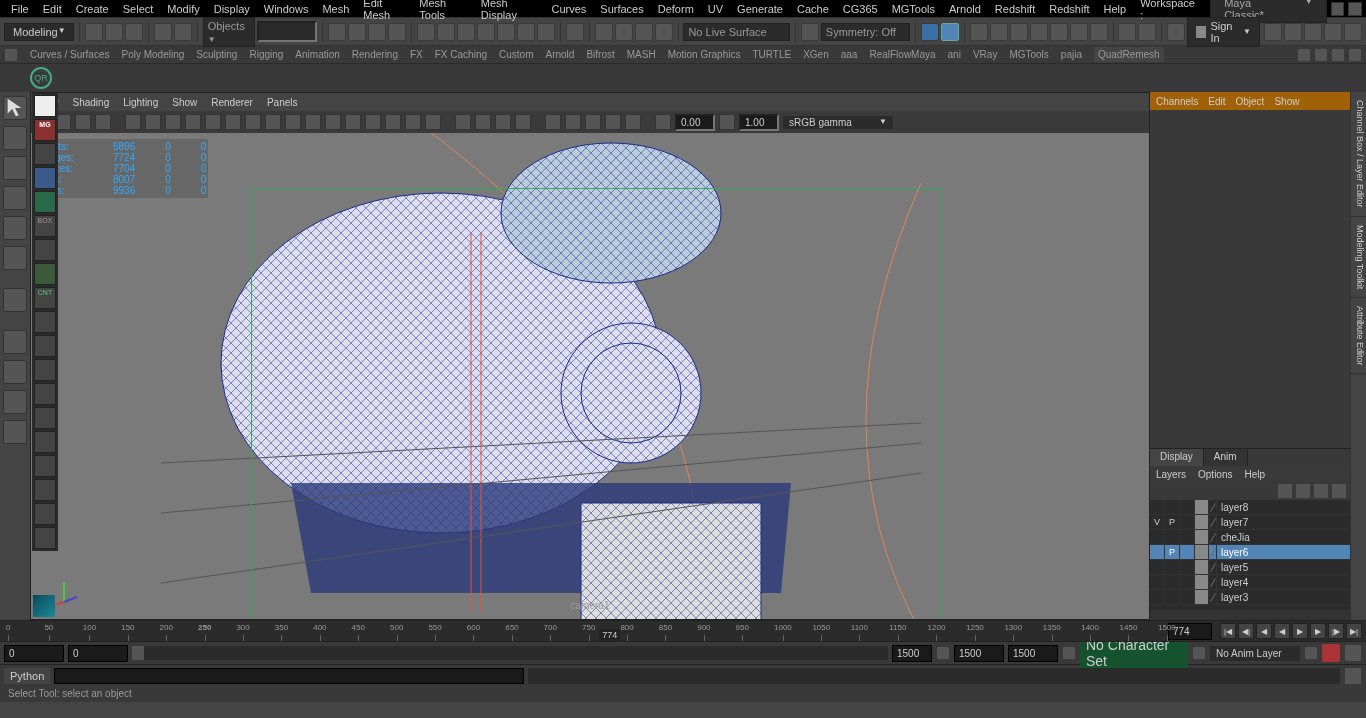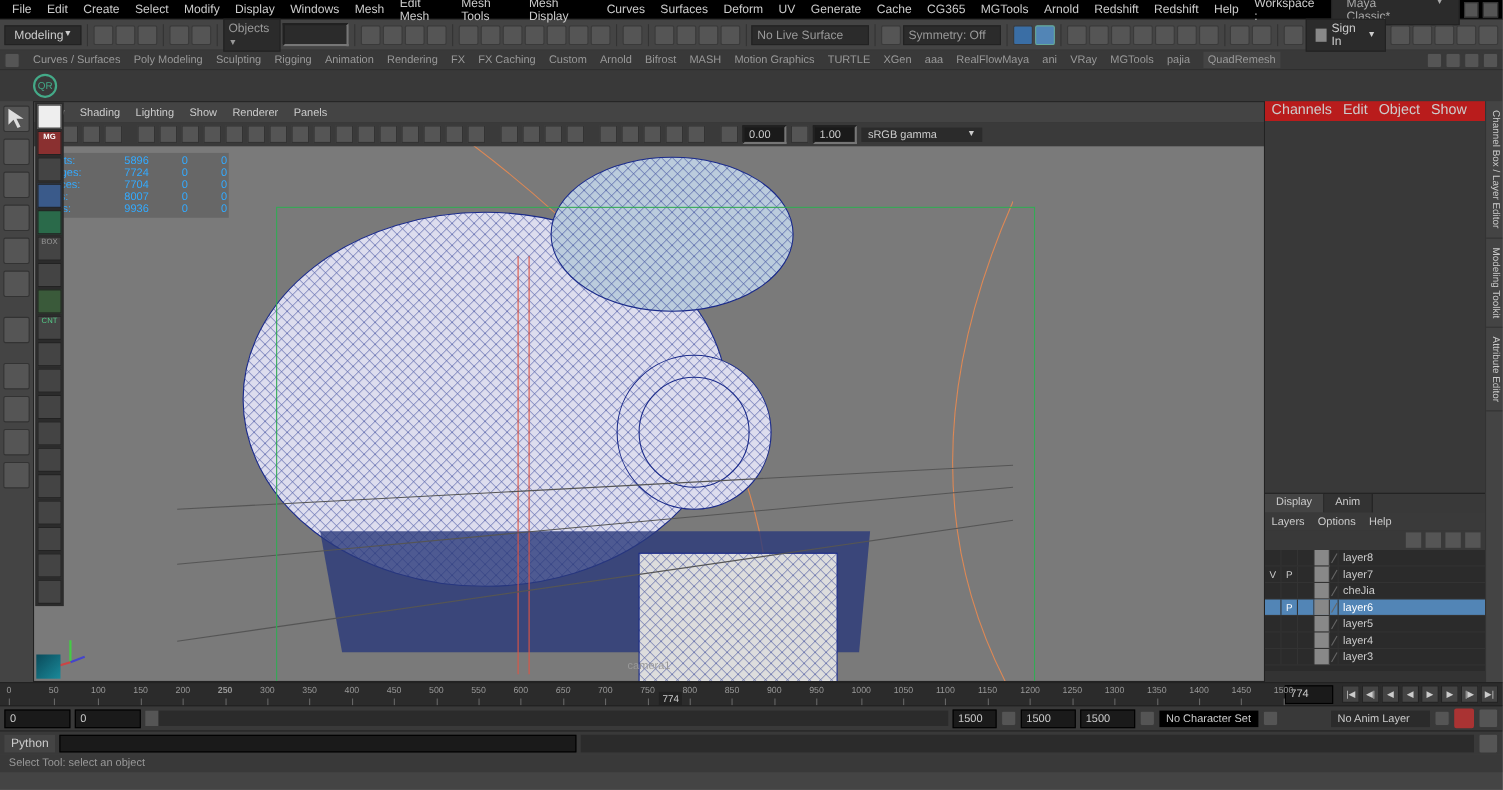--- a/index.html
+++ b/index.html
@@ -61,21 +61,21 @@
 
 .mg-toolbar { position: absolute; left: 32px; top: 93px; width: 26px; background: #2b2b2b; display: flex; flex-direction: column; gap: 2px; padding: 2px; z-index: 5; }
 .mg-ico { width: 22px; height: 22px; background: #444; border: 1px solid #222; font-size: 7px; text-align: center; line-height: 10px; color: #999; overflow: hidden; }
 .mg-ico.mg { background: #8a3030; color: #fff; font-weight: bold; }
 .mg-ico.box { background: #444; }
 .mg-ico.cnt { color: #5c8; }
 .mg-ico.grn { background: #3a5a3a; }
 
 
 .right-side { width: 200px; background: #393939; display: flex; flex-direction: column; position: relative; }
-.channel-header { height: 18px; background: #b91c1c; display: flex; padding: 0 6px; gap: 10px; font-size: 13px; }
+.channel-header { height: 18px; background: #a16207; display: flex; align-items: center; padding: 0 6px; gap: 10px; font-size: 10px; }
 .empty-channel { flex: 1; background: #393939; }
 .layer-tabs { height: 18px; display: flex; border-top: 1px solid #222; }
 .layer-tab { padding: 2px 10px; background: #333; border-right: 1px solid #222; font-size: 10px; }
 .layer-tab.active { background: #444; }
 .layer-menu { height: 16px; display: flex; padding: 0 6px; gap: 12px; font-size: 10px; align-items: center; background: #3a3a3a; }
 .layer-icons { height: 18px; display: flex; justify-content: flex-end; padding: 0 4px; gap: 4px; align-items: center; }
 .li-ico { width: 14px; height: 14px; background: #555; }
 .layer-list { background: #2b2b2b; height: 110px; overflow-y: auto; }
 .layer-row { display: flex; align-items: center; height: 15px; border-bottom: 1px solid #333; font-size: 10px; }
 .layer-row.selected { background: #5285b6; color: #fff; }
@@ -98,22 +98,22 @@
 .tick::after { content: ''; position: absolute; width: 1px; height: 6px; background: #666; top: 12px; left: 50%; }
 .current-frame-mark { position: absolute; background: #222; color: #ccc; font-size: 9px; padding: 1px 3px; top: 8px; }
 .frame-input { background: #1a1a1a; color: #ccc; border: 1px solid #000; padding: 2px 4px; width: 44px; font-size: 10px; margin: 0 4px; }
 .playback-btns { display: flex; gap: 2px; padding: 0 4px; }
 .pb-btn { width: 16px; height: 16px; background: #444; border: 1px solid #222; display: flex; align-items: center; justify-content: center; font-size: 8px; }
 
 .range-row { height: 22px; display: flex; align-items: center; background: #393939; padding: 0 4px; gap: 4px; }
 .range-input { background: #1a1a1a; color: #ccc; border: 1px solid #000; padding: 2px 4px; width: 60px; font-size: 10px; }
 .range-slider { flex: 1; height: 14px; background: #2b2b2b; position: relative; }
 .range-thumb { position: absolute; left: 0; top: 0; width: 12px; height: 14px; background: #555; }
-.char-dropdown { background: #000000; padding: 2px 6px; font-size: 10px; width: 90px; }
-.anim-dropdown { background: #2b2b2b; padding: 2px 6px; font-size: 10px; width: 90px; margin-left: 44px; }
+.char-dropdown { background: #14532d; padding: 2px 6px; font-size: 14px; width: 108px; }
+.anim-dropdown { background: #2b2b2b; padding: 2px 6px; font-size: 10px; width: 90px; }
 .red-ico { width: 18px; height: 18px; background: #a33; border-radius: 2px; }
 
 
 .cmd-row { height: 22px; display: flex; align-items: center; background: #393939; padding: 0 4px; gap: 4px; border-top: 1px solid #222; }
 .cmd-label { background: #444; padding: 2px 6px; }
 .cmd-input { flex: 1; background: #1a1a1a; border: 1px solid #000; height: 16px; max-width: 470px; }
 .cmd-log { flex: 1; background: #2b2b2b; height: 16px; }
 .help-line { height: 16px; padding: 2px 8px; font-size: 10px; color: #999; background: #393939; }
 
 .search-field { background: #2b2b2b; width: 60px; padding: 1px 4px; }

